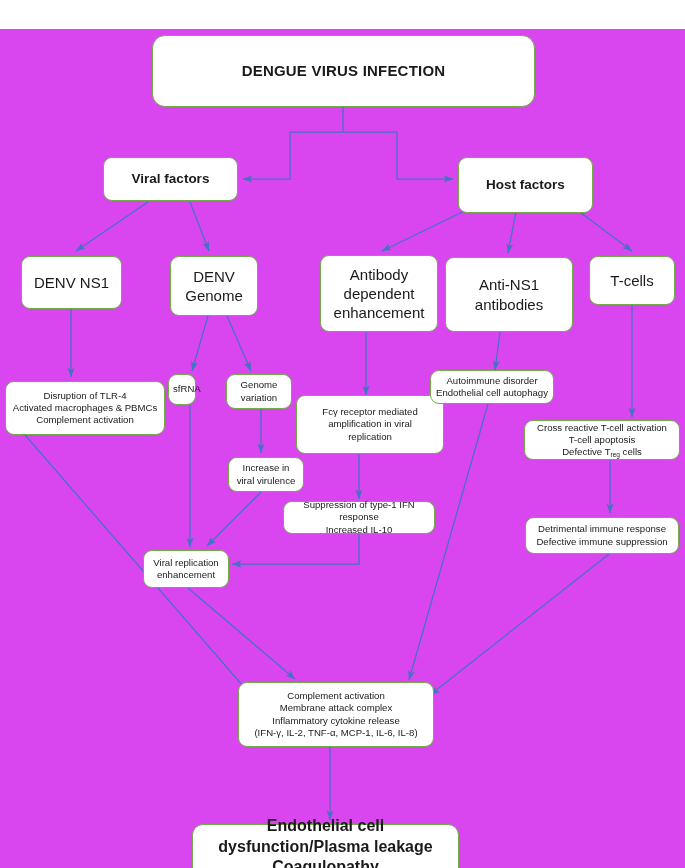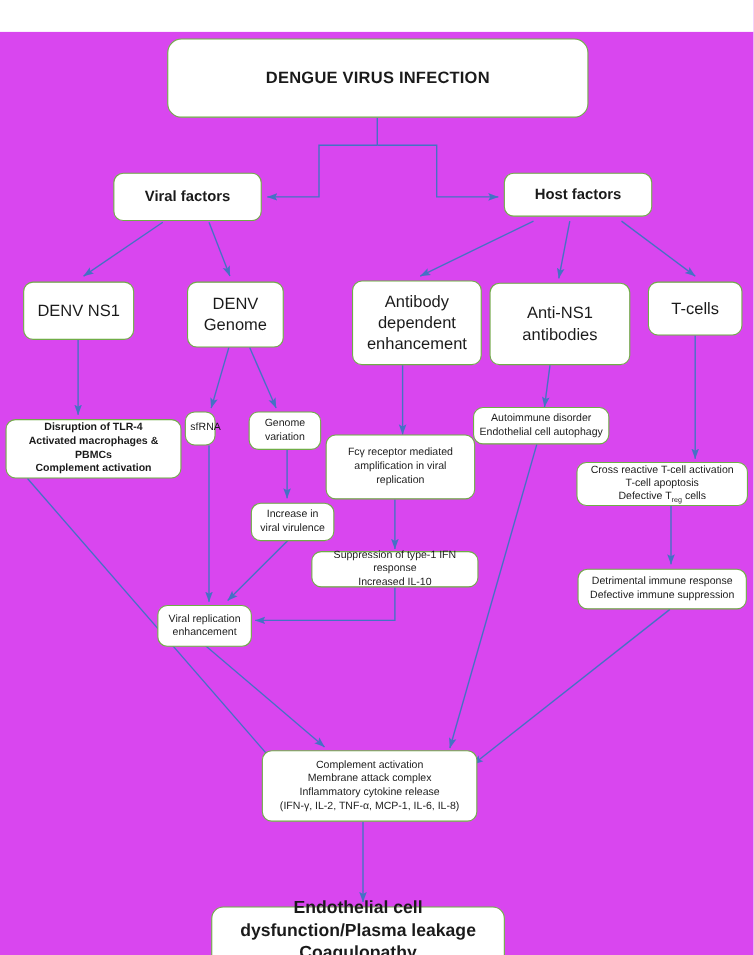--- a/index.html
+++ b/index.html
@@ -144,21 +144,21 @@
   </svg>
 
   <div class="node n-root" style="left:152px; top:6px; width:383px; height:72px;">
     <span class="txt">DENGUE VIRUS INFECTION</span>
   </div>
 
   <div class="node n-tier2" style="left:103px; top:128px; width:135px; height:44px;">
     <span class="txt">Viral factors</span>
   </div>
 
-  <div class="node n-tier2" style="left:458px; top:128px; width:135px; height:40px;justify-content:center;">
+  <div class="node n-tier2" style="left:458px; top:128px; width:135px; height:56px;justify-content:center;">
     <span class="txt">Host factors</span>
   </div>
 
   <div class="node n-tier3" style="left:21px; top:227px; width:101px; height:53px;">
     <span class="txt">DENV NS1</span>
   </div>
 
   <div class="node n-tier3" style="left:170px; top:227px; width:88px; height:60px;">
     <span class="txt">DENV
 Genome</span>
@@ -171,36 +171,36 @@
   </div>
 
   <div class="node n-tier3" style="left:445px; top:228px; width:128px; height:75px;">
     <span class="txt">Anti-NS1 antibodies</span>
   </div>
 
   <div class="node n-tier3" style="left:589px; top:227px; width:86px; height:49px;">
     <span class="txt">T-cells</span>
   </div>
 
-  <div class="node n-small" style="left:5px; top:352px; width:160px; height:54px;font-weight:bold;">
+  <div class="node n-small" style="left:5px; top:352px; width:160px; height:54px;">
     <span class="txt">Disruption of TLR-4
 Activated macrophages &amp; PBMCs
 Complement activation</span>
   </div>
 
   <div class="node n-small" style="left:168px; top:345px; width:28px; height:31px;">
     <span class="txt">sfRNA</span>
   </div>
 
   <div class="node n-small" style="left:226px; top:345px; width:66px; height:35px;">
     <span class="txt">Genome
 variation</span>
   </div>
 
-  <div class="node n-small" style="left:296px; top:366px; width:136px; height:59px;">
+  <div class="node n-small" style="left:296px; top:366px; width:148px; height:59px;">
     <span class="txt">Fcγ receptor mediated
 amplification in viral
 replication</span>
   </div>
 
   <div class="node n-small" style="left:430px; top:341px; width:124px; height:34px;">
     <span class="txt">Autoimmune disorder
 Endothelial cell autophagy</span>
   </div>
 

